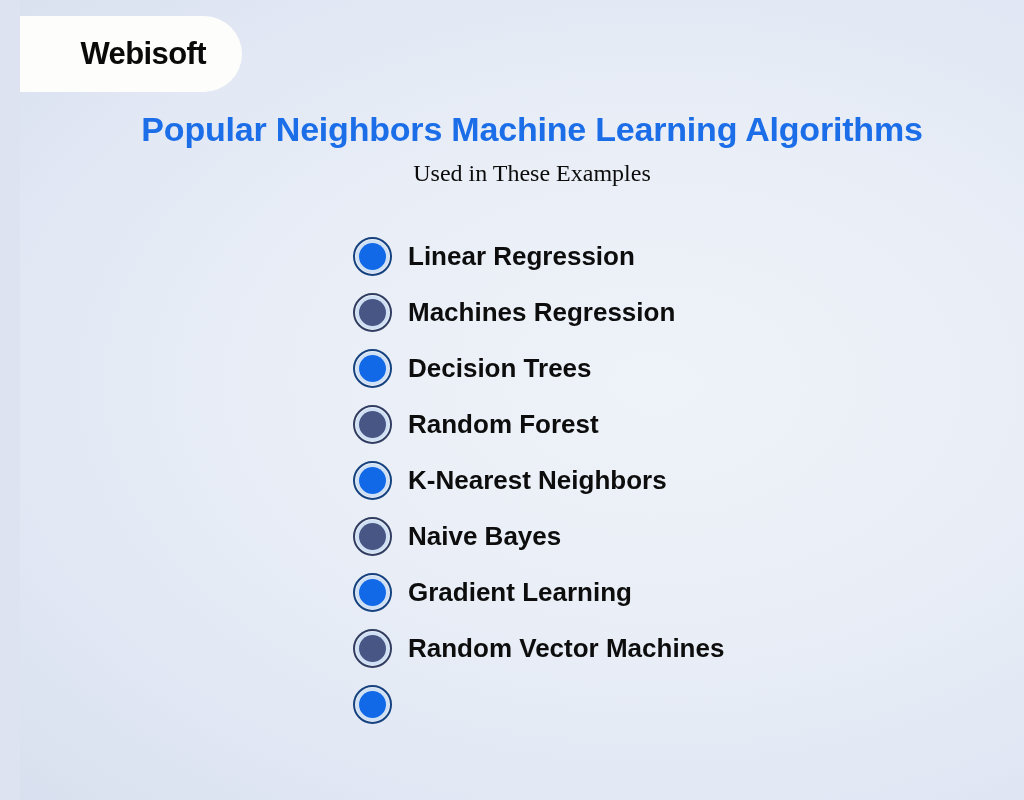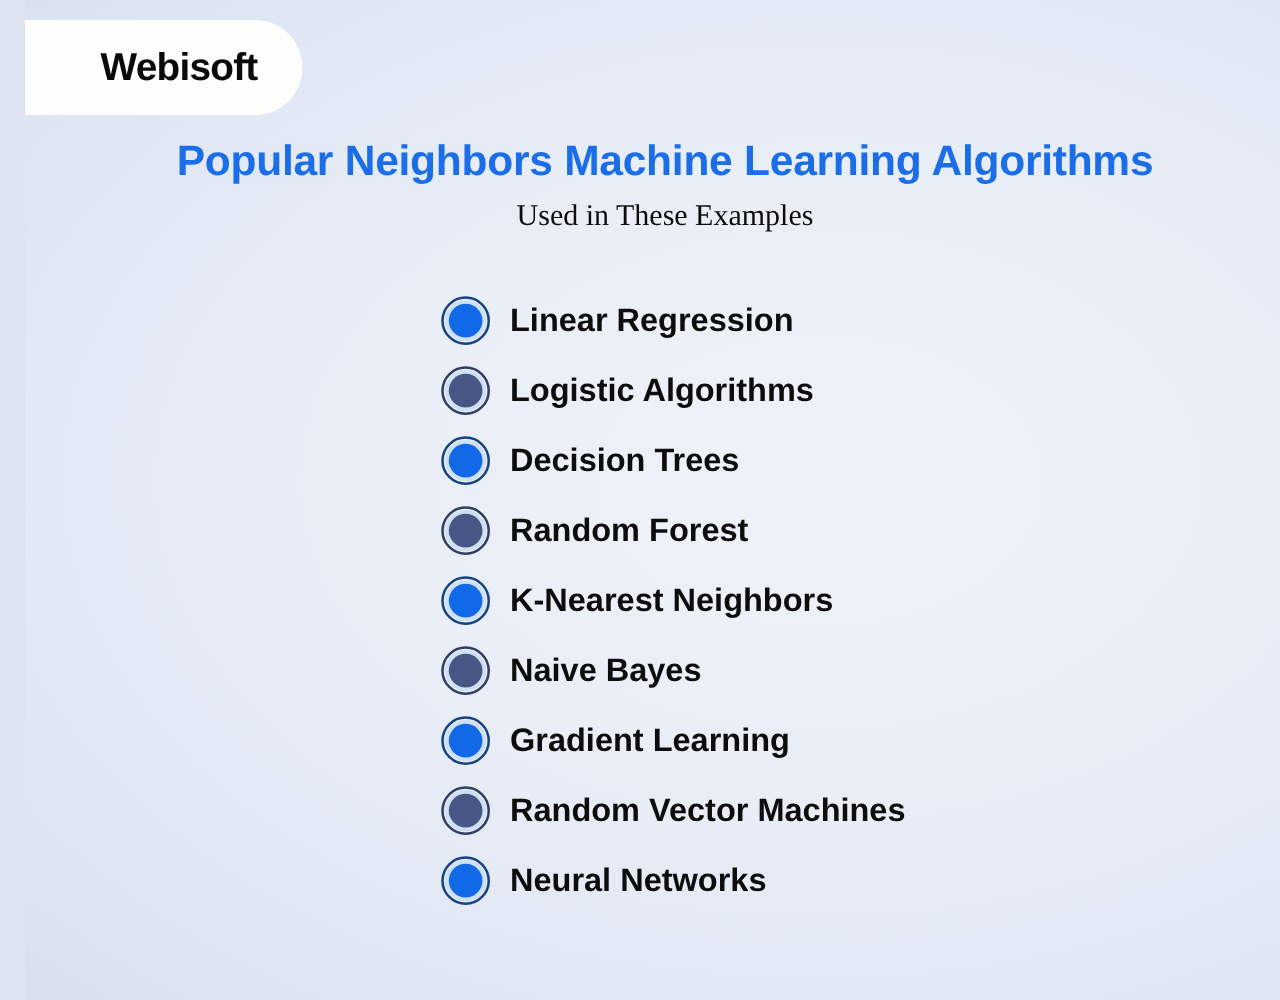--- a/index.html
+++ b/index.html
@@ -152,21 +152,21 @@
       <div class="algo-row">
         <span class="algo-marker blue">
           <span class="algo-dot"></span>
         </span>
         <span class="algo-label">Linear Regression</span>
       </div>
       <div class="algo-row">
         <span class="algo-marker slate">
           <span class="algo-dot"></span>
         </span>
-        <span class="algo-label">Logistic Algorithms</span>
+        <span class="algo-label">Machines Regression</span>
       </div>
       <div class="algo-row">
         <span class="algo-marker blue">
           <span class="algo-dot"></span>
         </span>
         <span class="algo-label">Decision Trees</span>
       </div>
       <div class="algo-row">
         <span class="algo-marker slate">
           <span class="algo-dot"></span>
@@ -194,17 +194,16 @@
       <div class="algo-row">
         <span class="algo-marker slate">
           <span class="algo-dot"></span>
         </span>
         <span class="algo-label">Random Vector Machines</span>
       </div>
       <div class="algo-row">
         <span class="algo-marker blue">
           <span class="algo-dot"></span>
         </span>
-        <span class="algo-label">Neural Networks</span>
       </div>
     </div>
 
 </div>
 
 </body></html>

